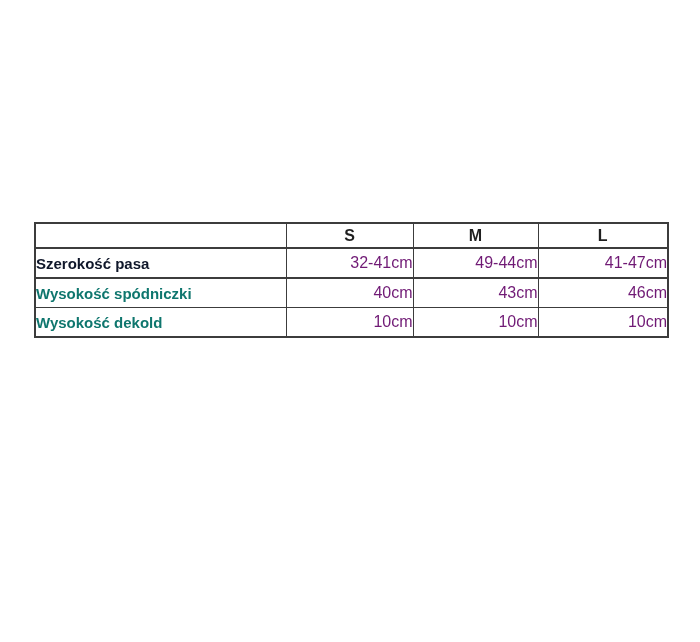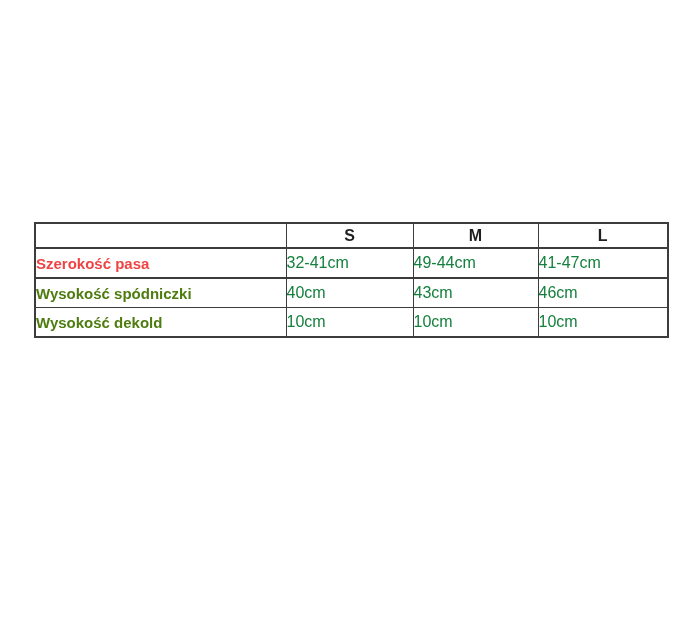--- a/index.html
+++ b/index.html
@@ -45,31 +45,31 @@
   table.size-table tbody tr.first-row td {
     border-bottom: 2px solid #3c3c3c;
   }
   table.size-table tbody td {
     height: 28px;
     vertical-align: middle;
   }
   td.row-label {
     font-weight: bold;
     font-size: 15px;
-    color: #4d7c0f;
+    color: #0f766e;
     text-align: left;
     padding-left: 7px;
   }
   tr.first-row td.row-label {
-    color: #ef4444;
+    color: #0f172a;
   }
   td.cell-value {
     font-size: 16px;
-    color: #15803d;
-    text-align: left;
+    color: #701a75;
+    text-align: right;
   }
 </style>
 </head>
 <body>
 
 <div class="canvas">
 
   <table class="size-table">
     <colgroup>
       <col style="width:251px">

